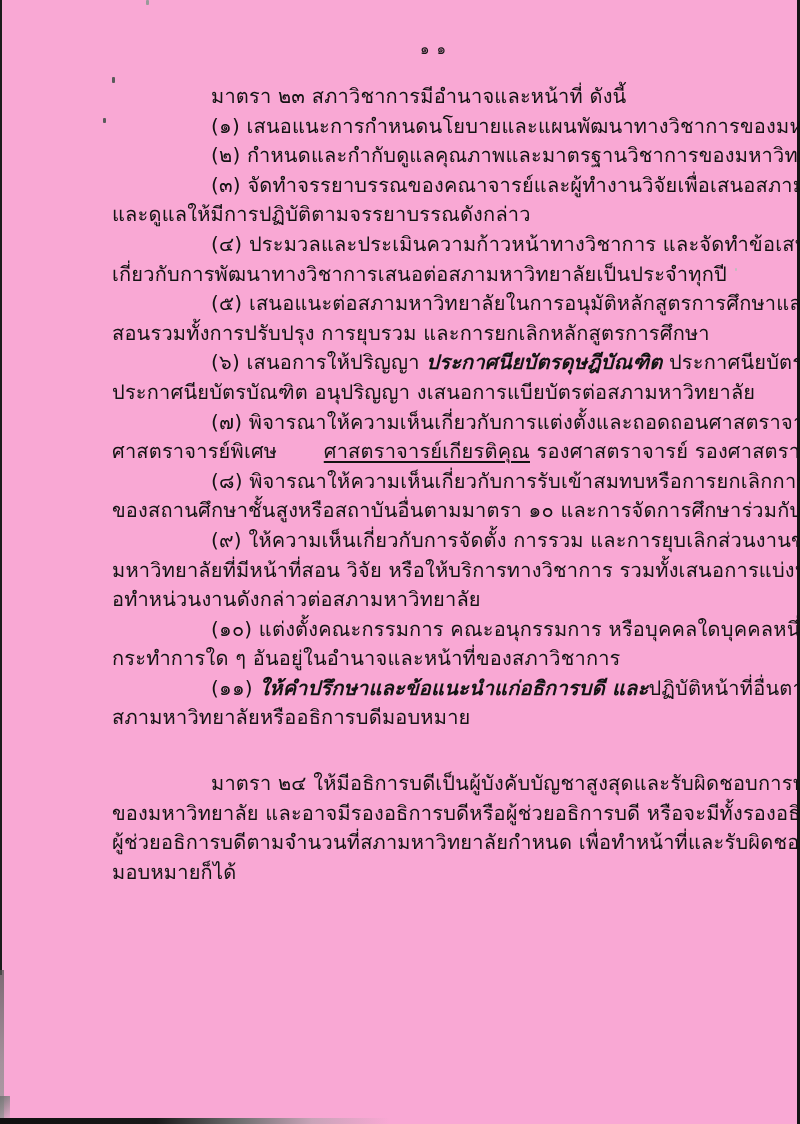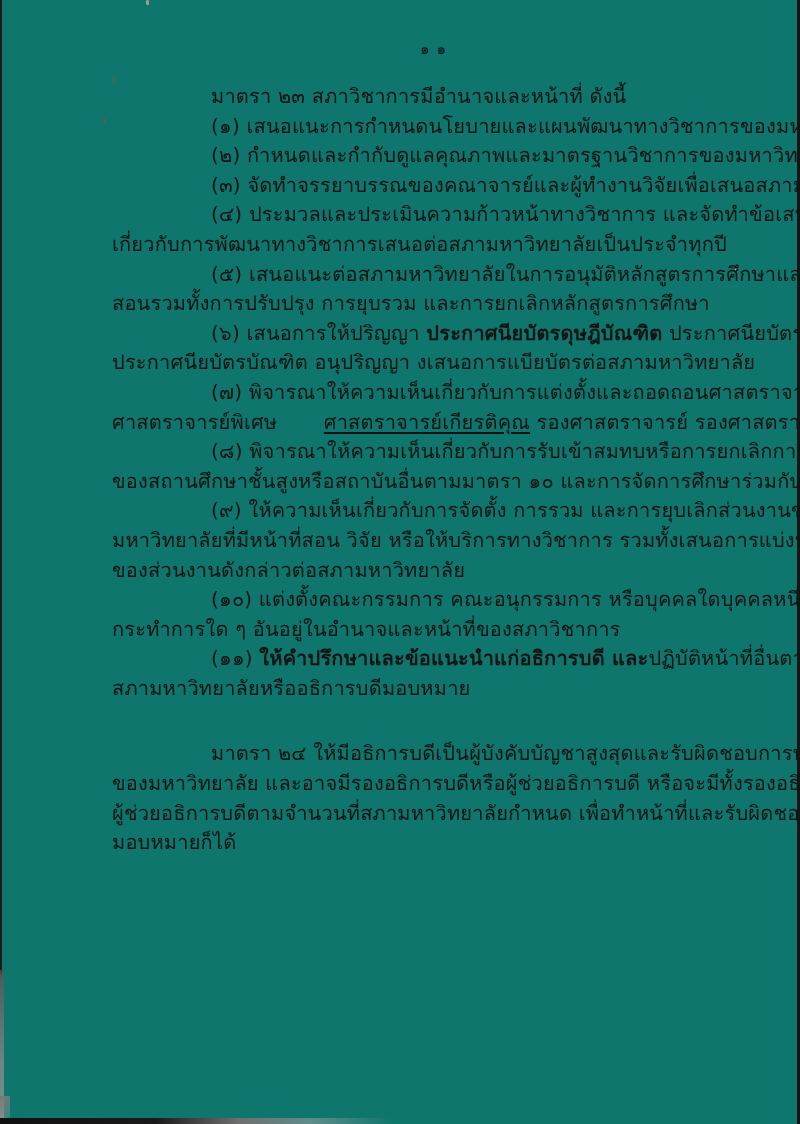--- a/index.html
+++ b/index.html
@@ -4,21 +4,21 @@
 <style>
   html, body {
     margin: 0;
     padding: 0;
     background: #ffffff;
   }
   .page {
     position: relative;
     width: 800px;
     height: 1124px;
-    background: #0f766e;
+    background: #f9a8d4;
     overflow: hidden;
     font-family: "DejaVu Sans", sans-serif;
     color: #131313;
   }
   
   .edge-left {
     position: absolute;
     left: 0; top: 0;
     width: 2px; height: 975px;
     background: #1b1b1b;
@@ -77,20 +77,21 @@
     height: 29.6px;
     line-height: 29.6px;
     font-size: 20px;
     white-space: nowrap;
     letter-spacing: 0.2px;
   }
   .line.para { padding-left: 99px; }
   .line.blank { height: 36px; }
   .seg-bold-italic {
     font-weight: 700;
+    font-style: italic;
   }
   .seg-underline {
     text-decoration: underline;
     text-underline-offset: 3px;
     text-decoration-thickness: 1.5px;
     margin-left: 40px;
   }
 </style>
 </head>
 <body>
@@ -107,33 +108,34 @@
   <div class="speck s3"></div>
   <div class="speck s4"></div>
 
   <div class="page-number">๑๑</div>
 
   <div class="text-block">
       <div class="line para"><span>มาตรา ๒๓  สภาวิชาการมีอำนาจและหน้าที่ ดังนี้</span></div>
       <div class="line para"><span>(๑) เสนอแนะการกำหนดนโยบายและแผนพัฒนาทางวิชาการของมหาวิทยาลัย</span></div>
       <div class="line para"><span>(๒) กำหนดและกำกับดูแลคุณภาพและมาตรฐานวิชาการของมหาวิทยาลัย</span></div>
       <div class="line para"><span>(๓) จัดทำจรรยาบรรณของคณาจารย์และผู้ทำงานวิจัยเพื่อเสนอสภามหาวิทยาลัย</span></div>
+      <div class="line cont"><span>และดูแลให้มีการปฏิบัติตามจรรยาบรรณดังกล่าว</span></div>
       <div class="line para"><span>(๔) ประมวลและประเมินความก้าวหน้าทางวิชาการ และจัดทำข้อเสนอแนะ</span></div>
       <div class="line cont"><span>เกี่ยวกับการพัฒนาทางวิชาการเสนอต่อสภามหาวิทยาลัยเป็นประจำทุกปี</span></div>
       <div class="line para"><span>(๕) เสนอแนะต่อสภามหาวิทยาลัยในการอนุมัติหลักสูตรการศึกษาและการเปิด</span></div>
       <div class="line cont"><span>สอนรวมทั้งการปรับปรุง การยุบรวม และการยกเลิกหลักสูตรการศึกษา</span></div>
       <div class="line para"><span>(๖) เสนอการให้ปริญญา </span><span class="seg-bold-italic">ประกาศนียบัตรดุษฎีบัณฑิต</span><span> ประกาศนียบัตรบัณฑิตชั้นสูง</span></div>
       <div class="line cont"><span>ประกาศนียบัตรบัณฑิต อนุปริญญา งเสนอการแบียบัตรต่อสภามหาวิทยาลัย</span></div>
       <div class="line para"><span>(๗) พิจารณาให้ความเห็นเกี่ยวกับการแต่งตั้งและถอดถอนศาสตราจารย์</span></div>
       <div class="line cont"><span>ศาสตราจารย์พิเศษ </span><span class="seg-underline">ศาสตราจารย์เกียรติคุณ</span><span> รองศาสตราจารย์ รองศาสตราจารย์พิเศษ ผู้ช่วยศาสตราจารย์</span></div>
       <div class="line para"><span>(๘) พิจารณาให้ความเห็นเกี่ยวกับการรับเข้าสมทบหรือการยกเลิกการสมทบ</span></div>
       <div class="line cont"><span>ของสถานศึกษาชั้นสูงหรือสถาบันอื่นตามมาตรา ๑๐ และการจัดการศึกษาร่วมกับสถานศึกษาชั้นสูง</span></div>
       <div class="line para"><span>(๙) ให้ความเห็นเกี่ยวกับการจัดตั้ง การรวม และการยุบเลิกส่วนงานของ</span></div>
       <div class="line cont"><span>มหาวิทยาลัยที่มีหน้าที่สอน วิจัย หรือให้บริการทางวิชาการ รวมทั้งเสนอการแบ่งหน่วยงานภายใน</span></div>
-      <div class="line cont"><span>ของส่วนงานดังกล่าวต่อสภามหาวิทยาลัย</span></div>
+      <div class="line cont"><span>อทำหน่วนงานดังกล่าวต่อสภามหาวิทยาลัย</span></div>
       <div class="line para"><span>(๑๐) แต่งตั้งคณะกรรมการ คณะอนุกรรมการ หรือบุคคลใดบุคคลหนึ่งเพื่อ</span></div>
       <div class="line cont"><span>กระทำการใด ๆ อันอยู่ในอำนาจและหน้าที่ของสภาวิชาการ</span></div>
       <div class="line para"><span>(๑๑) </span><span class="seg-bold-italic">ให้คำปรึกษาและข้อแนะนำแก่อธิการบดี และ</span><span>ปฏิบัติหน้าที่อื่นตามที่</span></div>
       <div class="line cont"><span>สภามหาวิทยาลัยหรืออธิการบดีมอบหมาย</span></div>
       <div class="line blank"></div>
       <div class="line para"><span>มาตรา ๒๔  ให้มีอธิการบดีเป็นผู้บังคับบัญชาสูงสุดและรับผิดชอบการบริหารงาน</span></div>
       <div class="line cont"><span>ของมหาวิทยาลัย และอาจมีรองอธิการบดีหรือผู้ช่วยอธิการบดี หรือจะมีทั้งรองอธิการบดีและ</span></div>
       <div class="line cont"><span>ผู้ช่วยอธิการบดีตามจำนวนที่สภามหาวิทยาลัยกำหนด เพื่อทำหน้าที่และรับผิดชอบตามที่อธิการบดี</span></div>
       <div class="line cont"><span>มอบหมายก็ได้</span></div>
     </div>

